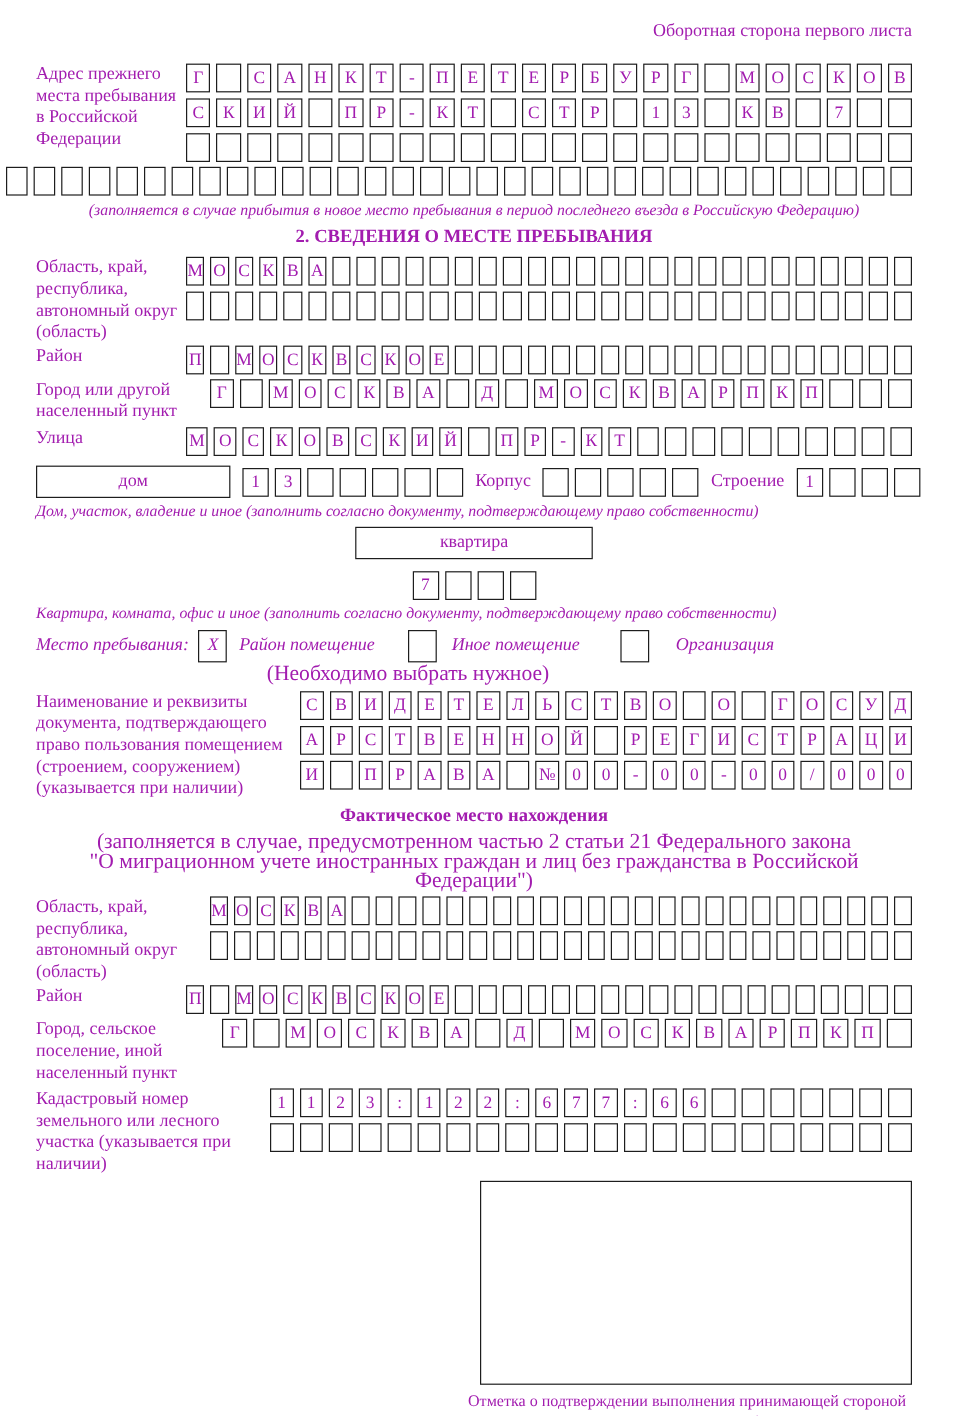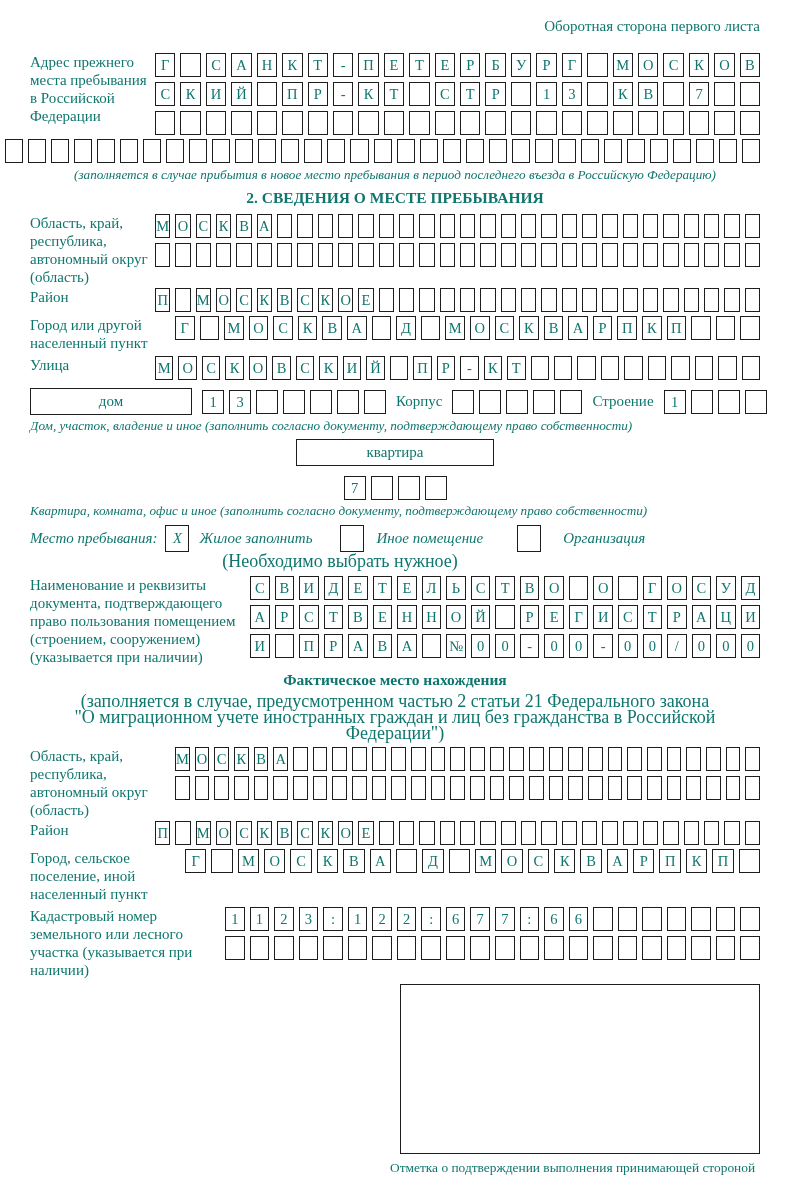--- a/index.html
+++ b/index.html
@@ -1,18 +1,18 @@
 <!DOCTYPE html>
 <html><head>
 <meta charset="utf-8">
 <style>
   html,body{margin:0;padding:0;background:#fff;}
   .page{
     width:800px;height:1180px;box-sizing:border-box;position:relative;
-    background:#fff;color:#0f766e;
+    background:#fff;color:#a21caf;
     font-family:"Liberation Serif","DejaVu Serif",serif;
     padding:8px 40px 0 30px;overflow:hidden;
   }
   .page-title{text-align:right;font-size:15px;margin-top:10px;}
   .frow{display:flex;align-items:flex-start;}
   .label{font-size:15px;line-height:18px;flex:0 0 auto;}
   .w125{width:125px;} .w145{width:145px;} .w155{width:155px;} .w195{width:195px;} .w220{width:220px;}
   .boxcol{flex:1 1 auto;display:flex;flex-direction:column;gap:5px;min-width:0;}
   .boxrow{display:flex;gap:5px;flex:1 1 auto;min-width:0;}
   .cbox{
@@ -383,21 +383,21 @@
         <span class="cbox"></span>
         <span class="cbox"></span>
         <span class="cbox"></span>
       </span>
   </div>
   <div class="caption" style="margin-top:3px;">Квартира, комната, офис и иное (заполнить согласно документу, подтверждающему право собственности)</div>
 
   <div class="stay-row">
     <span>Место пребывания:</span>
     <span class="checkbox" style="margin-left:8px;">X</span>
-    <span style="margin-left:10px;">Жилое заполнить</span>
+    <span style="margin-left:10px;">Район помещение</span>
     <span class="checkbox" style="margin-left:28px;"></span>
     <span style="margin-left:12px;">Иное помещение</span>
     <span class="checkbox" style="margin-left:34px;"></span>
     <span style="margin-left:22px;">Организация</span>
   </div>
   <div class="note-small" style="width:620px;text-align:center;margin-top:1px;">(Необходимо выбрать нужное)</div>
 
   <div class="frow doc-block">
     <div class="label w220">Наименование и реквизиты документа, подтверждающего право пользования помещением (строением, сооружением) (указывается при наличии)</div>
     <div class="boxcol">

